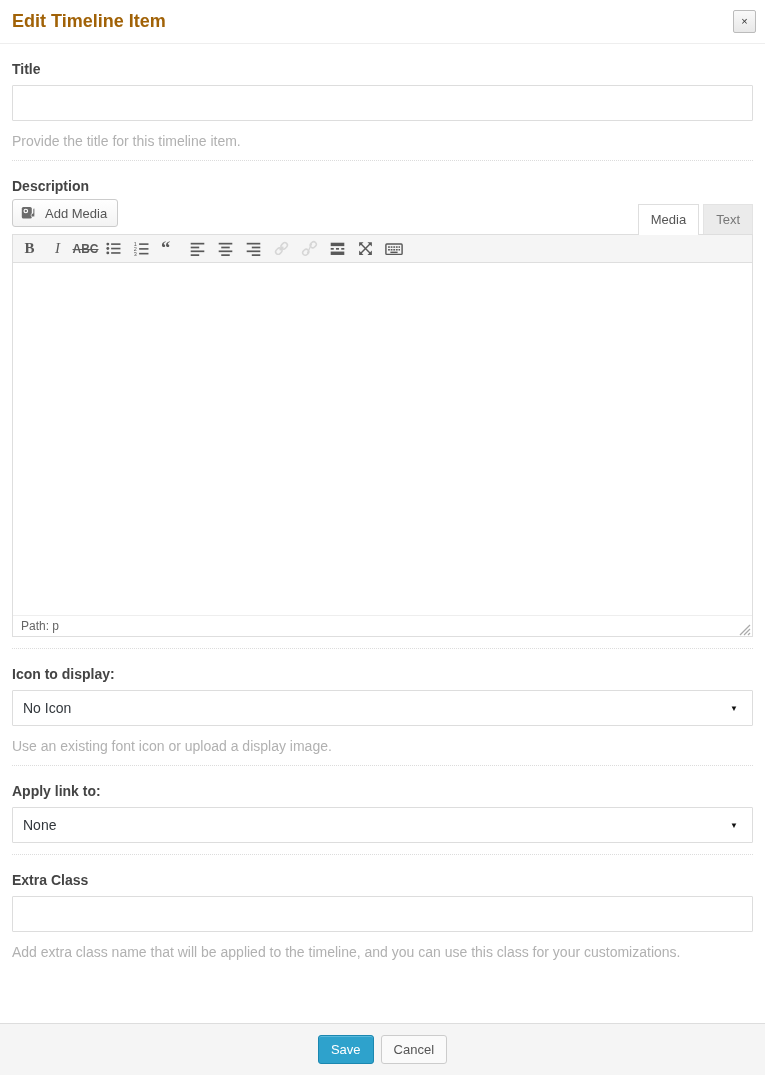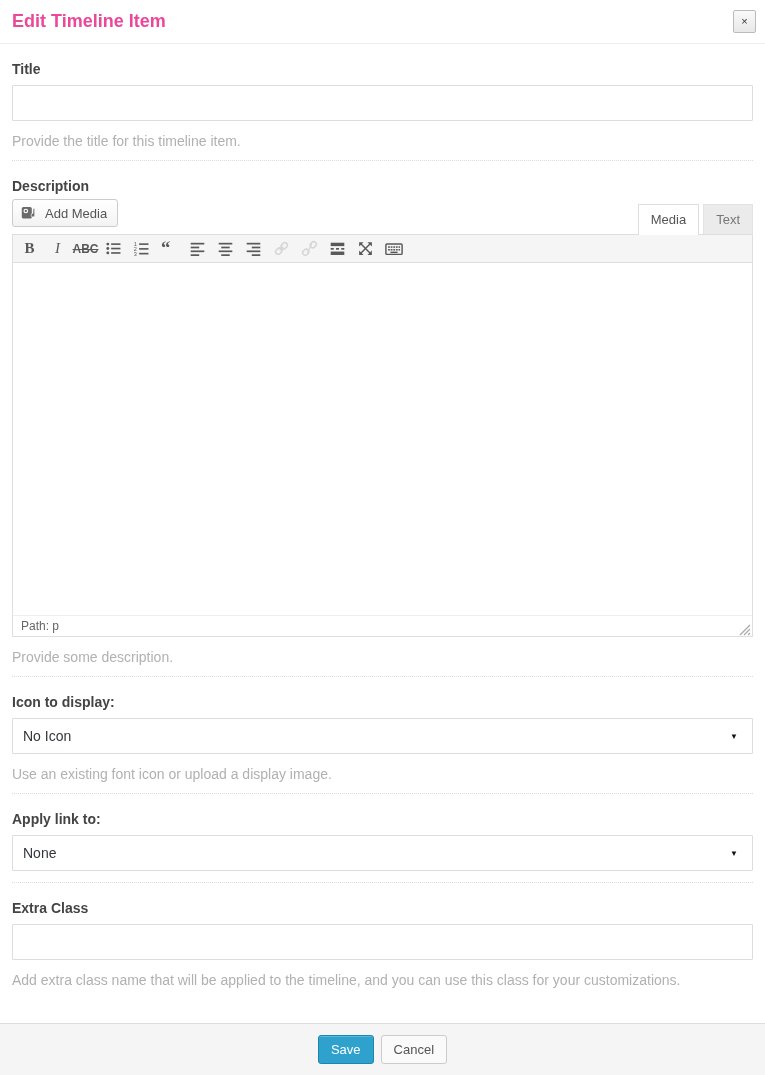--- a/index.html
+++ b/index.html
@@ -9,21 +9,21 @@
     font-family: "Liberation Sans", "DejaVu Sans", sans-serif;
     color: #444;
   }
   .modal { width: 765px; height: 1075px; display: flex; flex-direction: column; background: #fff; }
 
   
   .modal-header {
     position: relative; height: 44px; flex: 0 0 auto;
     border-bottom: 1px solid #eeeeee; padding: 0 12px;
   }
-  .modal-title { font-size: 18px; font-weight: bold; color: #ec4899; line-height: 43px; }
+  .modal-title { font-size: 18px; font-weight: bold; color: #a16207; line-height: 43px; }
   .close-btn {
     position: absolute; top: 10px; right: 9px; width: 23px; height: 23px;
     background: linear-gradient(to bottom, #f9f9f9, #e8e8e8);
     border: 1px solid #bbb; border-radius: 2px; cursor: pointer;
     font-size: 11px; color: #333; line-height: 21px; text-align: center;
     font-family: "Liberation Sans", sans-serif;
   }
 
   .body { flex: 1 1 auto; padding: 0 12px; }
 
@@ -265,21 +265,20 @@
                 <g stroke="#aaa" stroke-width="1.2">
                   <line x1="12" y1="2" x2="2" y2="12"></line>
                   <line x1="12" y1="6" x2="6" y2="12"></line>
                   <line x1="12" y1="10" x2="10" y2="12"></line>
                 </g>
               </svg>
           </span>
         </div>
       </div>
 
-      <div class="help-text">Provide some description.</div>
     </div>
 
     <div class="section">
       <label class="field-label">Icon to display:</label>
       <div class="select">
         <span>No Icon</span>
         <span class="arrow">▼</span>
       </div>
       <div class="help-text">Use an existing font icon or upload a display image.</div>
     </div>

